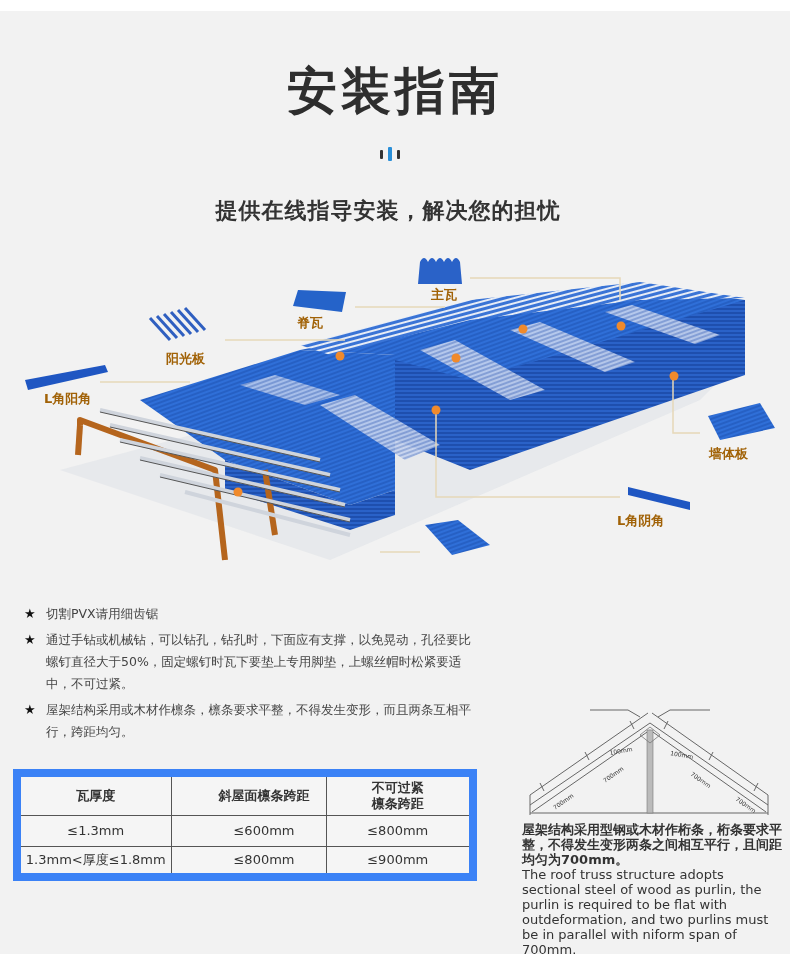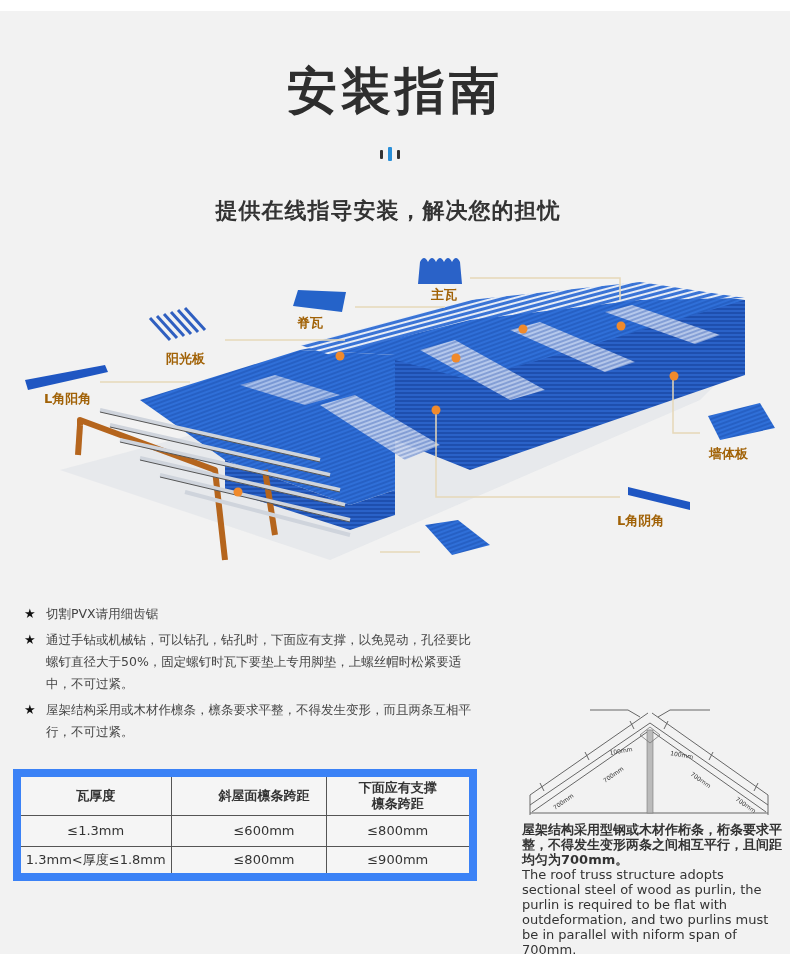--- a/index.html
+++ b/index.html
@@ -166,31 +166,31 @@
   <div class="note">
     <span class="star">★</span>
     <span>切割PVX请用细齿锯</span>
   </div>
   <div class="note">
     <span class="star">★</span>
     <span>通过手钻或机械钻，可以钻孔，钻孔时，下面应有支撑，以免晃动，孔径要比螺钉直径大于50%，固定螺钉时瓦下要垫上专用脚垫，上螺丝帽时松紧要适中，不可过紧。</span>
   </div>
   <div class="note">
     <span class="star">★</span>
-    <span>屋架结构采用或木材作檩条，檩条要求平整，不得发生变形，而且两条互相平行，不可过紧。</span>
+    <span>屋架结构采用或木材作檩条，檩条要求平整，不得发生变形，而且两条互相平行，跨距均匀。</span>
   </div>
 </div>
 
 <table class="spec-table">
   <thead>
     <tr>
       <th class="c0">瓦厚度</th>
       <th class="c1">斜屋面檩条跨距</th>
       <th>
-        <div>下面应有支撑</div>
+        <div>不可过紧</div>
         <div>檩条跨距</div>
       </th>
     </tr>
   </thead>
   <tbody>
     <tr>
       <td class="c0">≤1.3mm</td>
       <td class="c1">≤600mm</td>
       <td>≤800mm</td>
     </tr>

